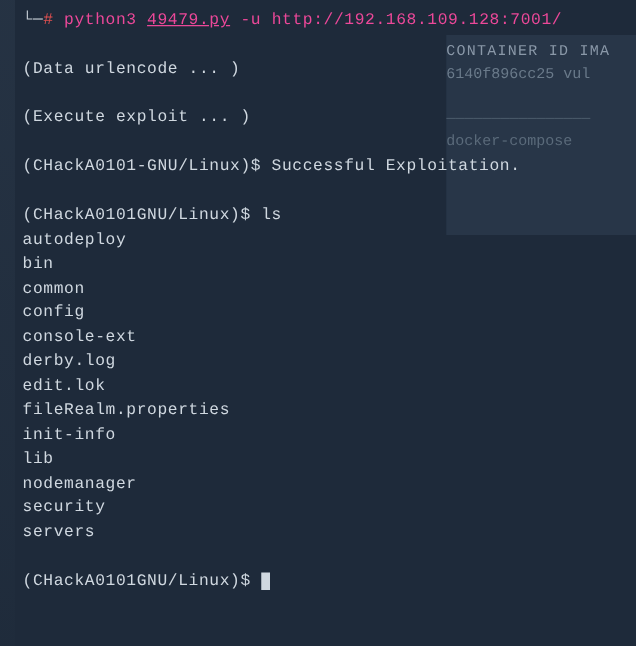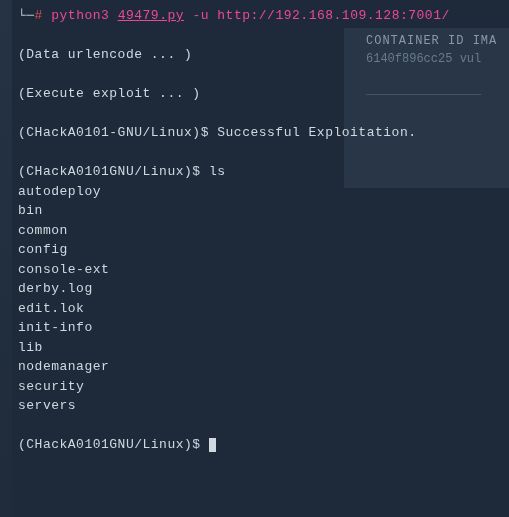--- a/index.html
+++ b/index.html
@@ -46,26 +46,26 @@
       display: inline-block;
       width: 7px;
       height: 14px;
       background: #d0d8e0;
       vertical-align: text-bottom;
     }
     .bg-panel {
       position: absolute;
       top: 28px;
       right: 0;
-      width: 165px;
+      width: 152px;
       height: 160px;
       background: rgba(50, 65, 85, 0.5);
       color: #6a7a8a;
       font-size: 12px;
-      padding: 4px 22px;
+      padding: 4px 0;
       z-index: 1;
       overflow: hidden;
     }
     .bg-header {
       color: #8a98a8;
       letter-spacing: 1px;
     }
     .bg-row {
       white-space: nowrap;
     }
@@ -92,20 +92,23 @@
 <div class="bg-panel">
   <div class="bg-header bg-row">
     <span>CONTAINER ID</span>   <span>IMA</span>
   </div>
   <div class="bg-row">
     <span>6140f896cc25</span>   <span>vul</span>
   </div>
   <div class="bg-divider">
     <span>────────────────</span>
   </div>
+  <div class="bg-row" style="color:#5a6a7a;">
+    <span>docker-compose</span>
+  </div>
 </div>
 
 <div class="terminal">
 
   <div class="line"><span class="tree-branch">└─</span><span class="red-hash">#</span> <span class="cyan">python3</span> <span class="cyan underline">49479.py</span> <span class="cyan">-u</span> <span class="cyan">http://192.168.109.128:7001/</span></div>
 
   <div class="line"> </div>
   <div class="line">(Data urlencode ... )</div>
   <div class="line"> </div>
   <div class="line">(Execute exploit ... )</div>
@@ -116,20 +119,21 @@
 
   <div class="line"><span class="prompt">(CHackA0101GNU/Linux)$</span> <span>ls</span></div>
 
   <div class="line">autodeploy</div>
   <div class="line">bin</div>
   <div class="line">common</div>
   <div class="line">config</div>
   <div class="line">console-ext</div>
   <div class="line">derby.log</div>
   <div class="line">edit.lok</div>
+  <div class="line">fileRealm.properties</div>
   <div class="line">init-info</div>
   <div class="line">lib</div>
   <div class="line">nodemanager</div>
   <div class="line">security</div>
   <div class="line">servers</div>
 
   <div class="line"> </div>
 
   <div class="line"><span class="prompt">(CHackA0101GNU/Linux)$ </span><span class="cursor"></span></div>
 

